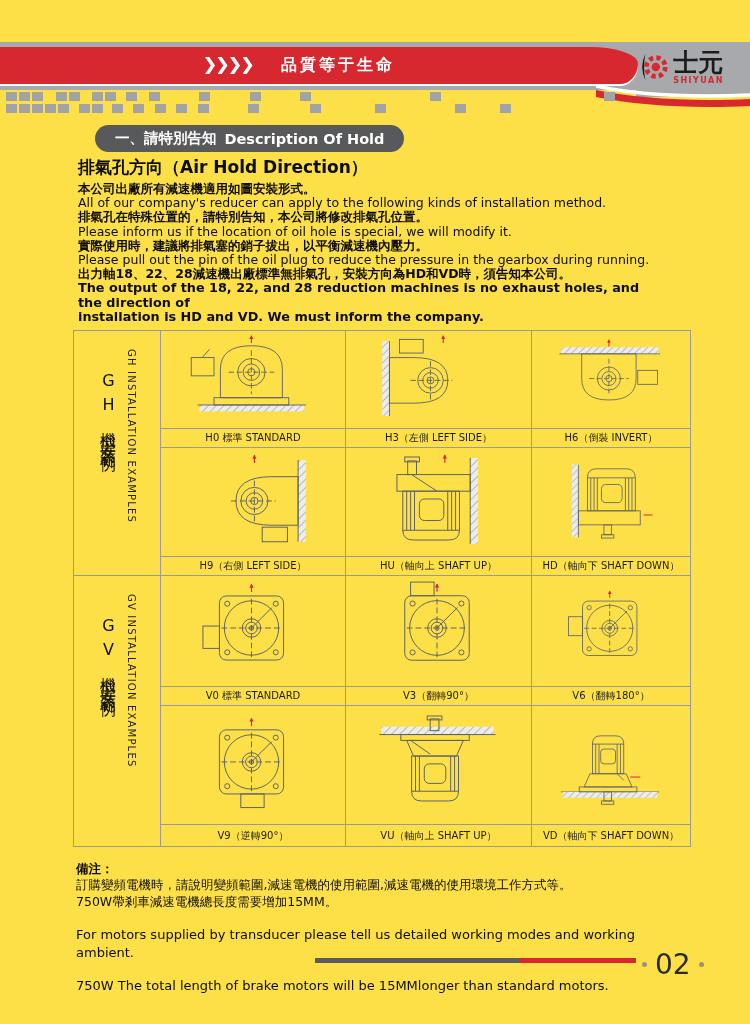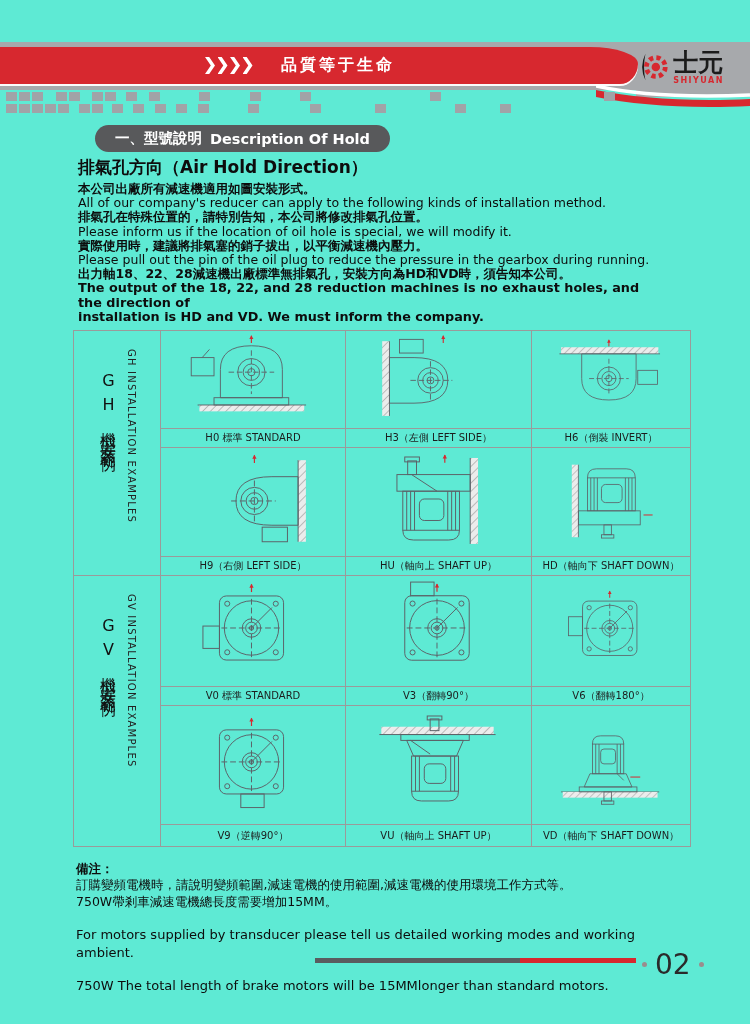--- a/index.html
+++ b/index.html
@@ -1,17 +1,17 @@
 <!DOCTYPE html>
 <html><head>
 <meta charset="utf-8">
 <style>
   * { box-sizing: border-box; margin: 0; padding: 0; }
   body { background:#fff; font-family:"DejaVu Sans","Liberation Sans",sans-serif; }
-  .page { position:relative; width:750px; height:1024px; background:#5eead4; overflow:hidden; }
+  .page { position:relative; width:750px; height:1024px; background:#fde047; overflow:hidden; }
 
   
   .gray-band { position:absolute; left:0; top:42px; width:750px; height:48px; background:#a7a9ac; }
   .gray-right { position:absolute; left:636px; top:88px; width:114px; height:9px; background:#a7a9ac; }
   .red-banner { position:absolute; left:0; top:47px; width:638px; height:37px; background:#d7282f;
                 border-top-right-radius:80px 28px; border-bottom-right-radius:30px 34px;
                 box-shadow:0 2px 0 rgba(255,255,255,.95); display:flex; align-items:center; }
   .chevrons { display:flex; margin-left:205px; }
   .chv { width:10px; height:17px; background:#fff; margin-right:2.5px;
          clip-path:polygon(0 0,42% 0,100% 50%,42% 100%,0 100%,58% 50%); }
@@ -135,21 +135,21 @@
       <div class="sq" style="left: 176px; top: 13px;"></div>
       <div class="sq" style="left: 198px; top: 13px;"></div>
       <div class="sq" style="left: 248px; top: 13px;"></div>
       <div class="sq" style="left: 310px; top: 13px;"></div>
       <div class="sq" style="left: 375px; top: 13px;"></div>
       <div class="sq" style="left: 455px; top: 13px;"></div>
       <div class="sq" style="left: 500px; top: 13px;"></div>
     </div>
 
   <div class="badge">
-    <span>一、型號說明</span>
+    <span>一、請特別告知</span>
     <span>Description Of Hold</span>
   </div>
   <div class="subtitle">排氣孔方向（Air Hold Direction）</div>
 
   <div class="intro">
     <div class="zh">本公司出廠所有減速機適用如圖安裝形式。</div>
     <div class="en">All of our company's reducer can apply to the following kinds of installation method.</div>
     <div class="zh">排氣孔在特殊位置的，請特別告知，本公司將修改排氣孔位置。</div>
     <div class="en">Please inform us if the location of oil hole is special, we will modify it.</div>
     <div class="zh">實際使用時，建議將排氣塞的銷子拔出，以平衡減速機內壓力。</div>

